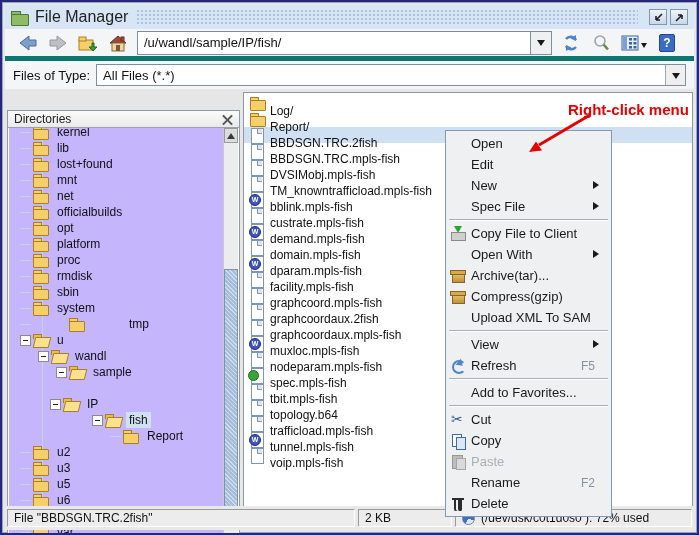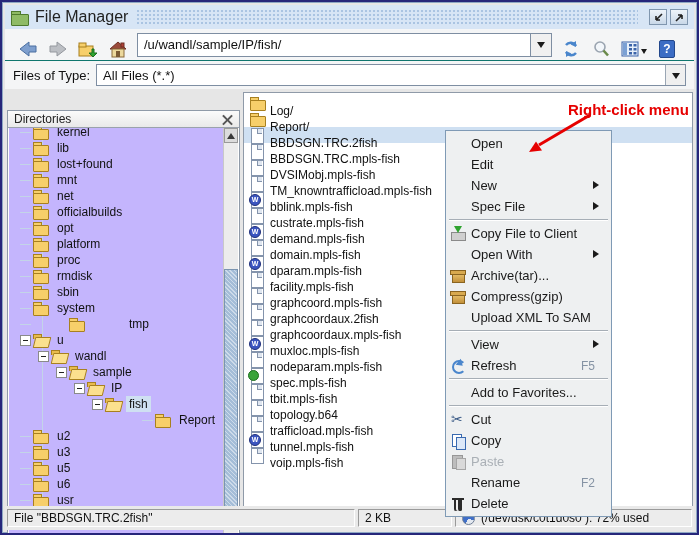--- a/index.html
+++ b/index.html
@@ -15,21 +15,21 @@
       background-size:4px 4px;}
   .title-text{font-size:16px;color:#222;margin-left:6px;white-space:nowrap;}
   .tfolder{width:18px;height:14px;position:relative;}
   .tfolder::after{content:"";position:absolute;left:0;top:4px;width:16px;height:10px;background:#8fbb66;border:1px solid #4e7a2e;border-radius:1px;}
   .tfolder::before{content:"";position:absolute;left:0;top:1px;width:8px;height:5px;background:#8fbb66;border:1px solid #4e7a2e;border-bottom:none;}
   .winbtn{width:18px;height:16px;margin-left:3px;background:linear-gradient(#eef4fa,#c9d8e8);
           border:1px solid #8096ae;display:flex;align-items:center;justify-content:center;}
 
   
   .toolbar{position:absolute;left:3px;right:3px;top:27px;height:32px;background:#f4f5f6;
-           border-bottom:1px solid #0f766e;display:flex;padding:7px 10px;}
+           border-bottom:5px solid #0f766e;display:flex;align-items:center;padding:7px 10px;}
   .tb-btn{width:26px;height:26px;display:flex;align-items:center;justify-content:center;flex:none;margin-right:4px;}
   .addr-wrap{flex:1;display:flex;align-items:center;margin:0 6px 0 2px;}
   .addr-input{flex:1;height:24px;border:1px solid #7e8ea2;border-right:none;background:#fff;
               font:13px "Liberation Sans",sans-serif;padding:0 6px;color:#111;outline:none;}
   .combo-btn{width:22px;height:24px;background:#f0f0f0;border:1px solid #7e8ea2;
              display:flex;align-items:center;justify-content:center;flex:none;}
   .caret-down{width:0;height:0;border:4px solid transparent;border-top:6px solid #1a1a1a;margin-top:5px;}
   .help-badge{width:16px;height:18px;background:#3b6cc4;border:1px solid #23488c;border-radius:2px;
               color:#fff;font-weight:bold;font-size:12px;display:flex;align-items:center;justify-content:center;}
   .help-badge::before{content:"?";}
@@ -325,33 +325,33 @@
             <span class="ticon ic-folder-open"></span>
             <span class="tlabel">wandl</span>
           </div>
 
           <div class="tree-row" style="padding-left: 46px;">
             <span class="expander ic-minus"></span>
             <span class="ticon ic-folder-open"></span>
             <span class="tlabel">sample</span>
           </div>
 
-          <div class="tree-row" style="padding-left: 64px;">
+          <div class="tree-row" style="padding-left: 40px; margin-top: 16px;">
             <span class="expander ic-minus"></span>
             <span class="ticon ic-folder-open"></span>
             <span class="tlabel">IP</span>
           </div>
 
           <div class="tree-row sel" style="padding-left: 82px;">
             <span class="expander ic-minus"></span>
             <span class="ticon ic-folder-open"></span>
             <span class="tlabel">fish</span>
           </div>
 
-          <div class="tree-row" style="padding-left: 100px; margin-left: 32px;">
+          <div class="tree-row" style="padding-left: 100px;">
             <span class="expander"></span>
             <span class="ticon ic-folder"></span>
             <span class="tlabel">Report</span>
           </div>
 
           <div class="tree-row" style="padding-left: 10px;">
             <span class="expander"></span>
             <span class="ticon ic-folder"></span>
             <span class="tlabel">u2</span>
           </div>

